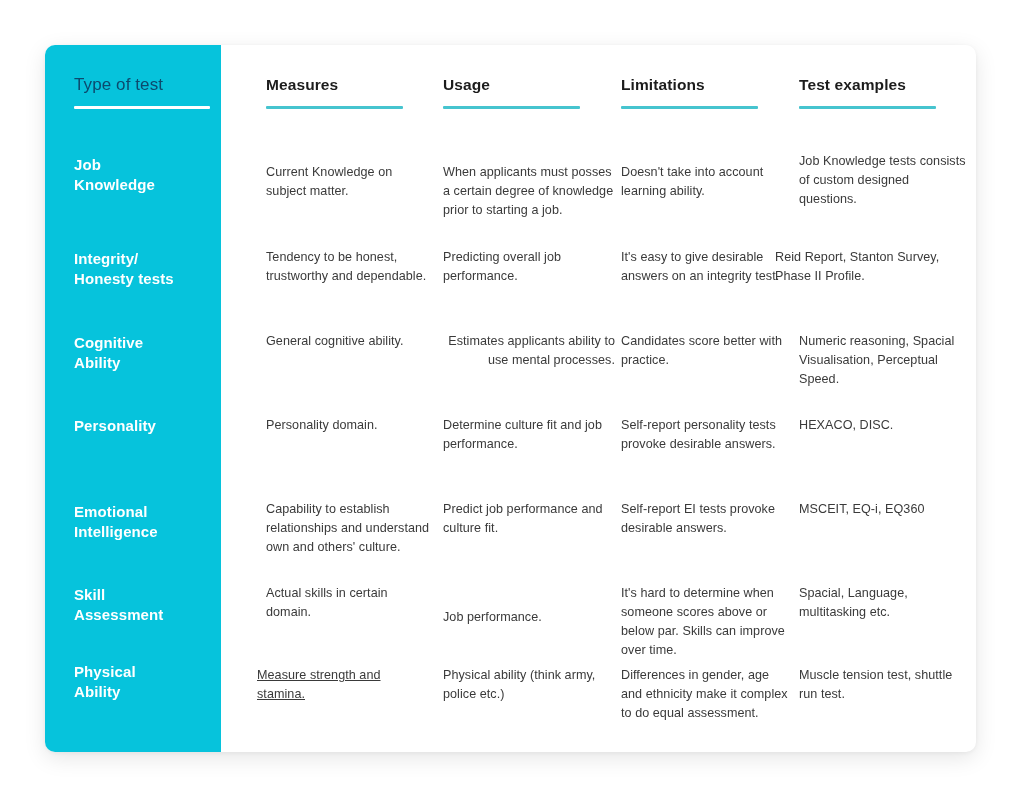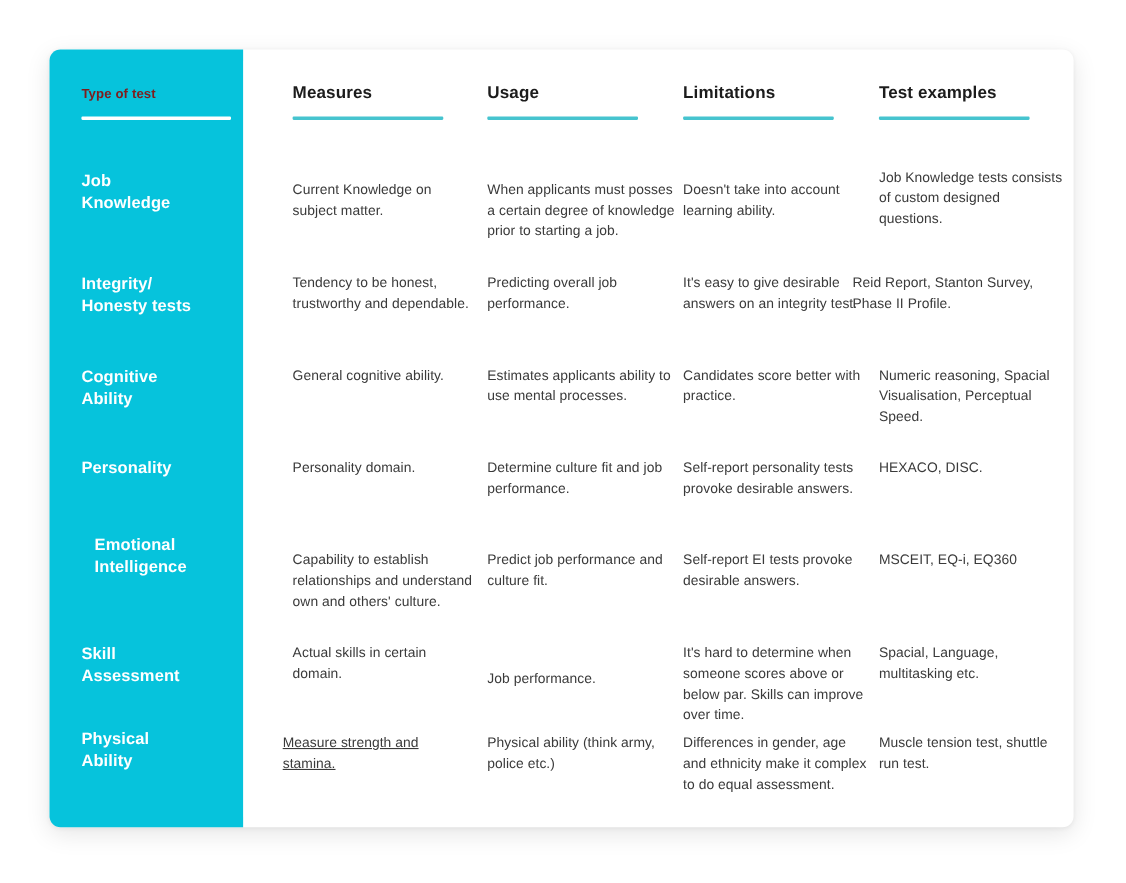--- a/index.html
+++ b/index.html
@@ -37,23 +37,23 @@
     border-radius: 10px 0 0 10px;
     box-sizing: border-box;
   }
   .side-head {
     position: absolute;
     left: 29px;
     top: 30px;
     width: 140px;
   }
   .side-head-label {
-    color: #7f1d1d;
-    font-size: 12px;
-    font-weight: bold;
+    color: #0c4a6e;
+    font-size: 17px;
+    font-weight: normal;
     letter-spacing: 0.1px;
     line-height: 20px;
   }
   .side-head-rule {
     margin-top: 11px;
     width: 136px;
     height: 3px;
     background: #ffffff;
     border-radius: 1px;
   }
@@ -112,21 +112,21 @@
   <div class="sidebar">
     <div class="side-head">
       <div class="side-head-label">Type of test</div>
       <div class="side-head-rule"></div>
     </div>
     <div id="side-items">
         <div class="side-item" style="top: 110px;">Job<br>Knowledge</div>
         <div class="side-item" style="top: 204px;">Integrity/<br>Honesty tests</div>
         <div class="side-item" style="top: 288px;">Cognitive<br>Ability</div>
         <div class="side-item" style="top: 371px;">Personality</div>
-        <div class="side-item" style="top: 441px; margin-left: 12px;">Emotional<br>Intelligence</div>
+        <div class="side-item" style="top: 457px;">Emotional<br>Intelligence</div>
         <div class="side-item" style="top: 540px;">Skill<br>Assessment</div>
         <div class="side-item" style="top: 617px;">Physical<br>Ability</div>
       </div>
   </div>
 
   <div class="main">
     <div id="col-heads">
         <div class="col-head" style="left: 45px;">
           <div class="col-head-label">Measures</div>
           <div class="col-head-rule"></div>
@@ -147,21 +147,21 @@
     <div id="cells">
         <div class="cell" style="left: 45px; width: 170px; top: 118px;">Current Knowledge on subject matter.</div>
         <div class="cell" style="left: 222px; width: 172px; top: 118px;">When applicants must posses a certain degree of knowledge prior to starting a job.</div>
         <div class="cell" style="left: 400px; width: 172px; top: 118px;">Doesn't take into account learning ability.</div>
         <div class="cell" style="left: 578px; width: 168px; top: 107px;">Job Knowledge tests consists of custom designed questions.</div>
         <div class="cell" style="left: 45px; width: 170px; top: 203px;">Tendency to be honest, trustworthy and dependable.</div>
         <div class="cell" style="left: 222px; width: 172px; top: 203px;">Predicting overall job performance.</div>
         <div class="cell" style="left: 400px; width: 172px; top: 203px;">It's easy to give desirable answers on an integrity test.</div>
         <div class="cell" style="left: 554px; width: 168px; top: 203px;">Reid Report, Stanton Survey, Phase II Profile.</div>
         <div class="cell" style="left: 45px; width: 170px; top: 287px;">General cognitive ability.</div>
-        <div class="cell" style="left: 222px; width: 172px; top: 287px;">Estimates applicants ability to use mental processes.</div>
+        <div class="cell" style="left: 222px; width: 172px; top: 287px; text-align: right;">Estimates applicants ability to use mental processes.</div>
         <div class="cell" style="left: 400px; width: 172px; top: 287px;">Candidates score better with practice.</div>
         <div class="cell" style="left: 578px; width: 168px; top: 287px;">Numeric reasoning, Spacial Visualisation, Perceptual Speed.</div>
         <div class="cell" style="left: 45px; width: 170px; top: 371px;">Personality domain.</div>
         <div class="cell" style="left: 222px; width: 172px; top: 371px;">Determine culture fit and job performance.</div>
         <div class="cell" style="left: 400px; width: 172px; top: 371px;">Self-report personality tests provoke desirable answers.</div>
         <div class="cell" style="left: 578px; width: 168px; top: 371px;">HEXACO, DISC.</div>
         <div class="cell" style="left: 45px; width: 170px; top: 455px;">Capability to establish relationships and understand own and others' culture.</div>
         <div class="cell" style="left: 222px; width: 172px; top: 455px;">Predict job performance and culture fit.</div>
         <div class="cell" style="left: 400px; width: 172px; top: 455px;">Self-report EI tests provoke desirable answers.</div>
         <div class="cell" style="left: 578px; width: 168px; top: 455px;">MSCEIT, EQ-i, EQ360</div>

